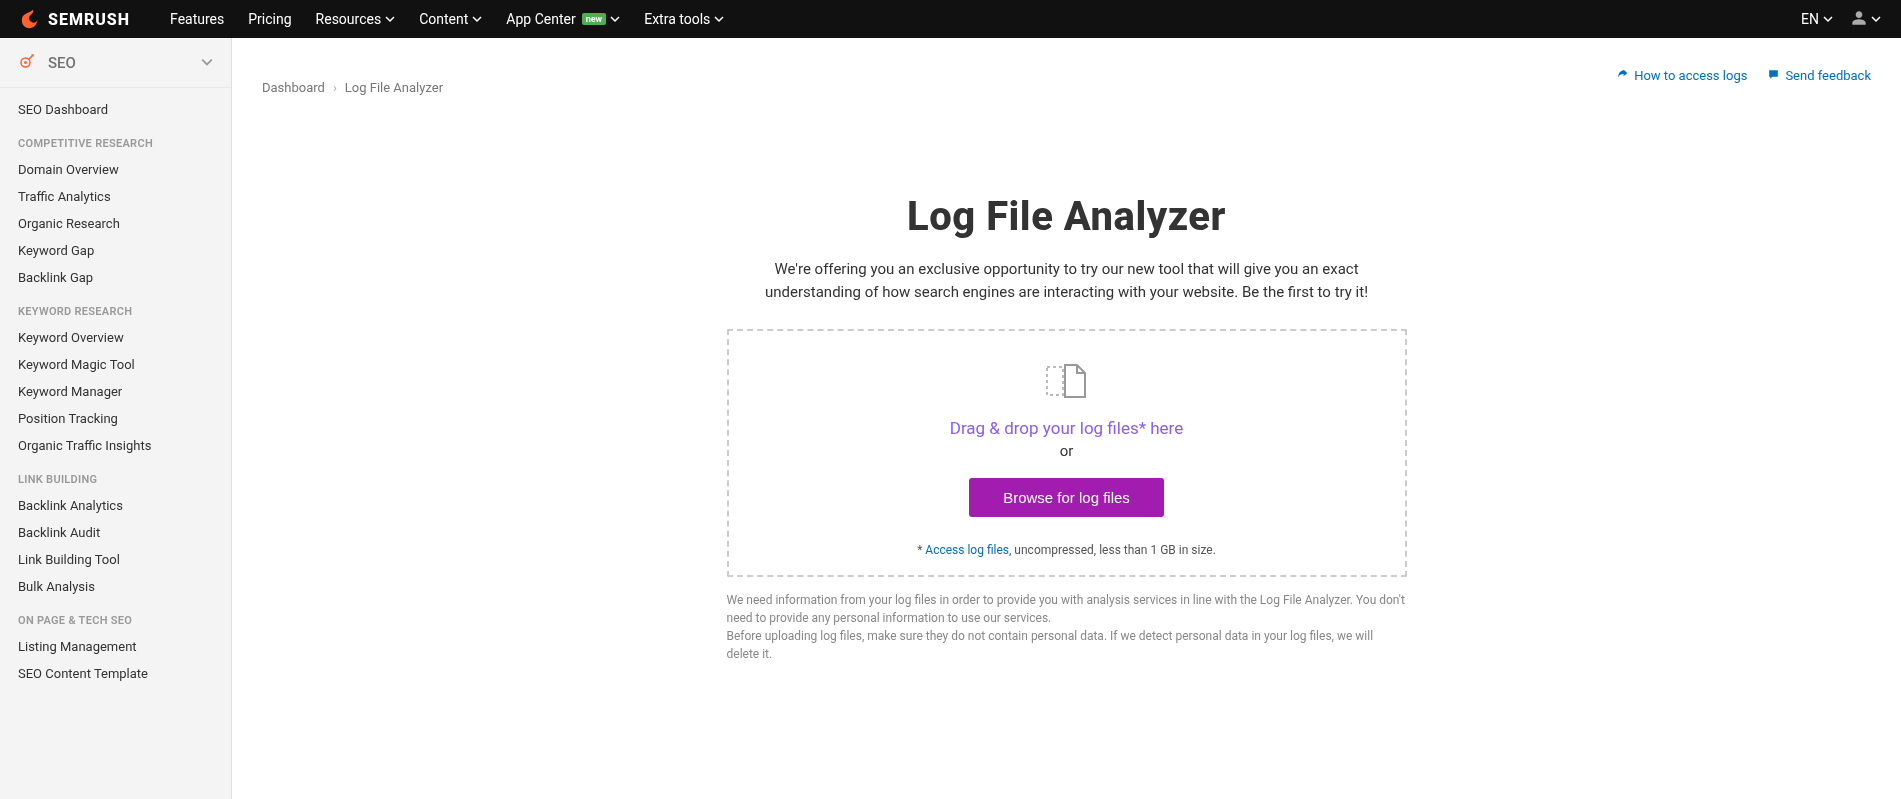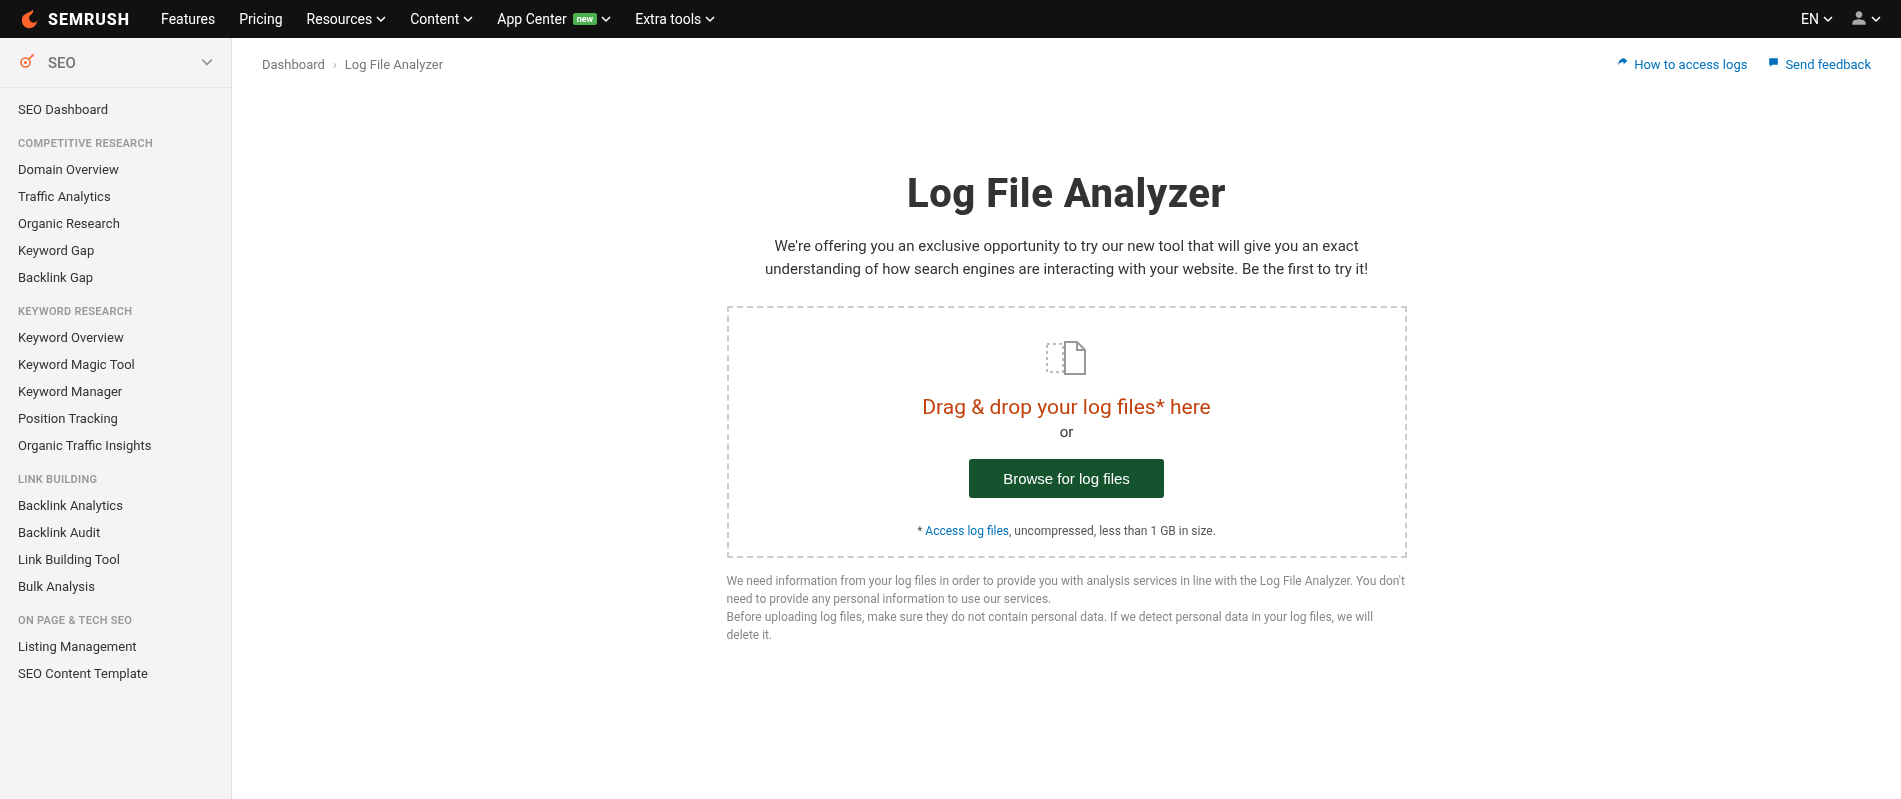--- a/index.html
+++ b/index.html
@@ -2,21 +2,21 @@
 <html><head>
 <meta charset="utf-8">
 <style>
   * { box-sizing: border-box; margin: 0; padding: 0; }
   body { font-family: -apple-system, BlinkMacSystemFont, "Segoe UI", Roboto, Arial, sans-serif; font-size: 14px; color: #333; background: #fff; }
   
   
   .topbar { background: #111; height: 38px; display: flex; align-items: center; padding: 0 20px; color: #fff; }
   .logo { display: flex; align-items: center; font-weight: 800; font-size: 16px; letter-spacing: 1px; }
   .logo-icon { width: 22px; height: 22px; margin-right: 6px; }
-  .nav-items { display: flex; align-items: flex-end; margin-left: 31px; gap: 24px; }
+  .nav-items { display: flex; align-items: flex-end; margin-left: 40px; gap: 24px; }
   .nav-item { color: #fff; cursor: pointer; display: flex; align-items: center; font-size: 14px; }
   .nav-item .chev { margin-left: 4px; }
   .badge-new { background: #4caf50; color: #fff; font-size: 9px; padding: 1px 4px; border-radius: 2px; margin-left: 6px; font-weight: bold; }
   .topbar-right { margin-left: auto; display: flex; align-items: center; gap: 18px; }
   .lang { display: flex; align-items: center; cursor: pointer; }
   .user-icon { display: flex; align-items: center; cursor: pointer; }
   .chev svg { width: 10px; height: 10px; }
 
   
   .layout { display: flex; height: calc(100vh - 38px); }
@@ -25,35 +25,35 @@
   .sidebar-header-icon { margin-right: 12px; color: #ff622d; }
   .sidebar-header-title { font-size: 15px; color: #737373; font-weight: 500; }
   .sidebar-header-chev { margin-left: auto; color: #999; }
   .sidebar-menu { padding: 8px 0; }
   .sidebar-link { display: block; padding: 6px 18px; font-size: 13px; color: #333; cursor: pointer; }
   .sidebar-section { padding: 14px 18px 6px; font-size: 11px; font-weight: 600; color: #999; letter-spacing: 0.3px; }
 
   
   .main { flex: 1; padding: 0 30px; overflow-y: auto; }
   .breadcrumb-row { display: flex; align-items: center; padding: 18px 0; }
-  .breadcrumb { display: flex; align-items: center; color: #777; font-size: 13px; }
+  .breadcrumb { display: flex; align-items: center; color: #777; font-size: 13px; margin-top: 24px; }
   .breadcrumb a { color: #777; text-decoration: none; cursor: pointer; }
   .breadcrumb .sep { margin: 0 8px; color: #aaa; }
   .header-actions { margin-left: auto; display: flex; gap: 20px; }
   .header-action { color: #0071bc; font-size: 13px; cursor: pointer; display: flex; align-items: center; gap: 5px; }
 
   .hero { max-width: 680px; margin: 80px auto 0; text-align: center; }
   .hero-title { font-size: 40px; font-weight: 800; color: #333; margin-bottom: 18px; letter-spacing: 0.5px; }
   .hero-desc { font-size: 15px; color: #333; line-height: 1.5; }
 
   .dropzone { max-width: 680px; margin: 26px auto 0; border: 2px dashed #ccc; border-radius: 2px; padding: 30px 20px 18px; text-align: center; }
   .dz-icon { margin-bottom: 14px; }
-  .dz-text { font-size: 21px; color: #c2410c; margin-bottom: 4px; }
+  .dz-text { font-size: 17px; color: #8b5cf6; margin-bottom: 4px; }
   .dz-or { font-size: 15px; color: #333; margin-bottom: 18px; }
-  .dz-btn { background: #14532d; color: #fff; border: none; padding: 11px 34px; font-size: 15px; font-weight: 500; border-radius: 3px; cursor: pointer; }
+  .dz-btn { background: #a21caf; color: #fff; border: none; padding: 11px 34px; font-size: 15px; font-weight: 500; border-radius: 3px; cursor: pointer; }
   .dz-footnote { margin-top: 26px; font-size: 12px; color: #555; }
   .dz-footnote a { color: #0071bc; cursor: pointer; }
 
   .disclaimer { max-width: 680px; margin: 14px auto 0; font-size: 12px; color: #888; line-height: 1.5; }
 </style>
 </head>
 <body>
 
 <div class="topbar">
   <div class="logo">

